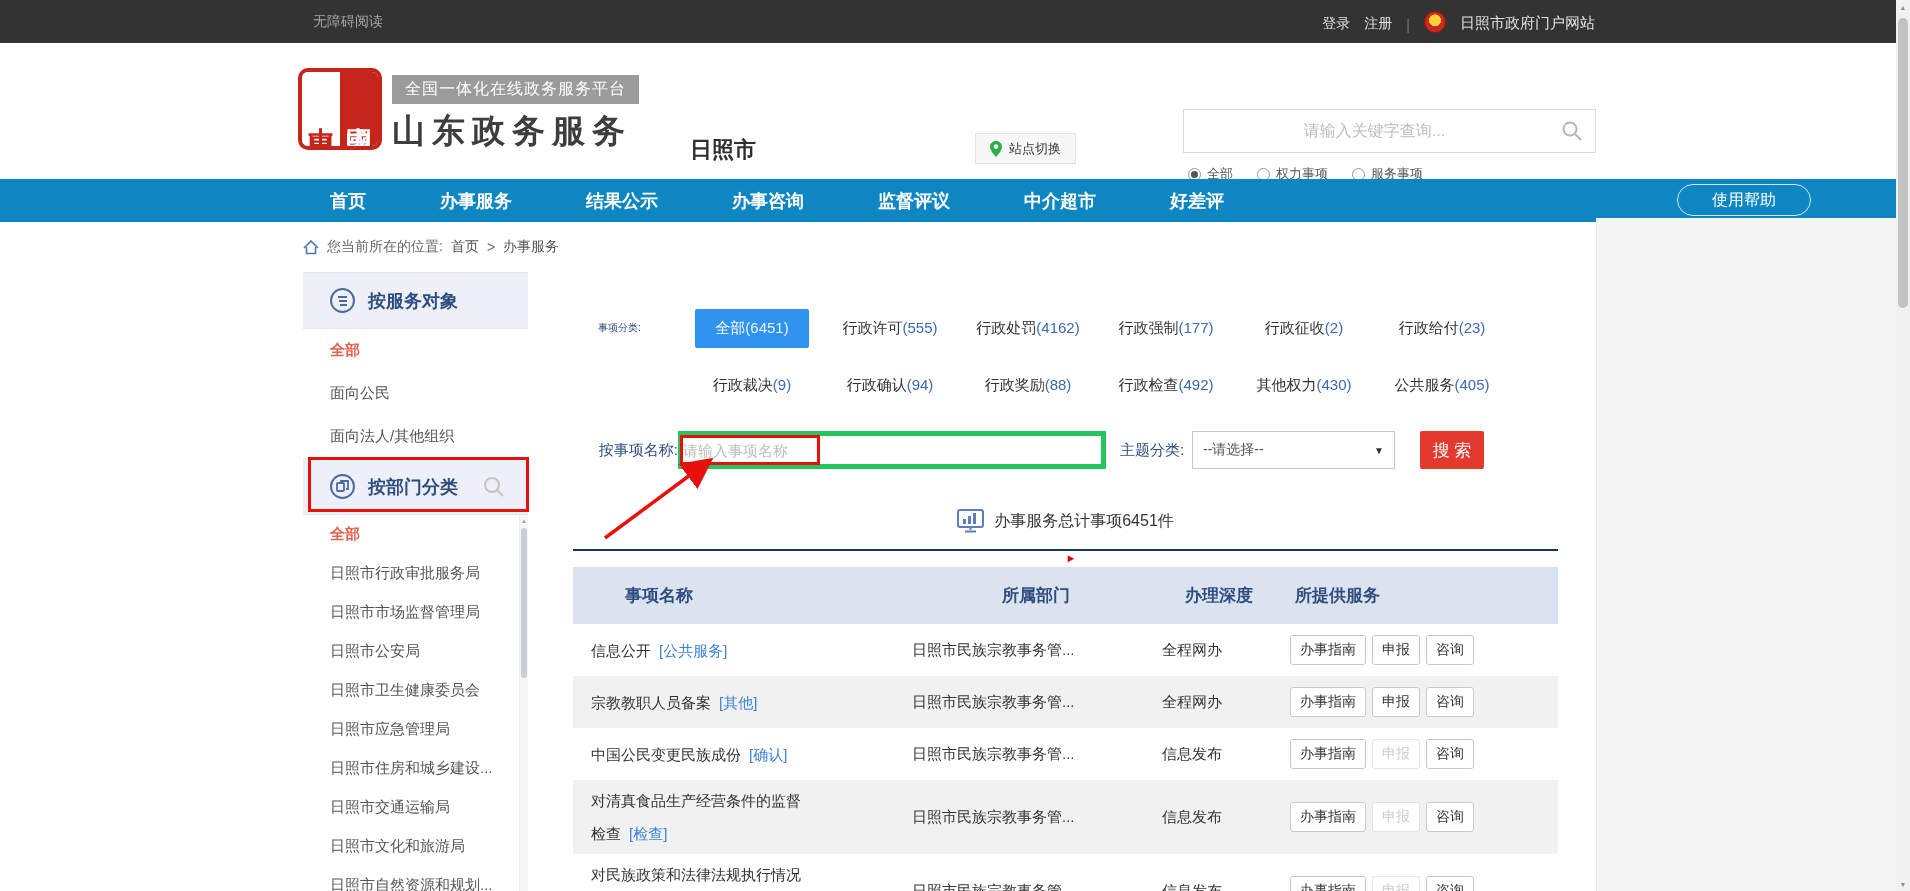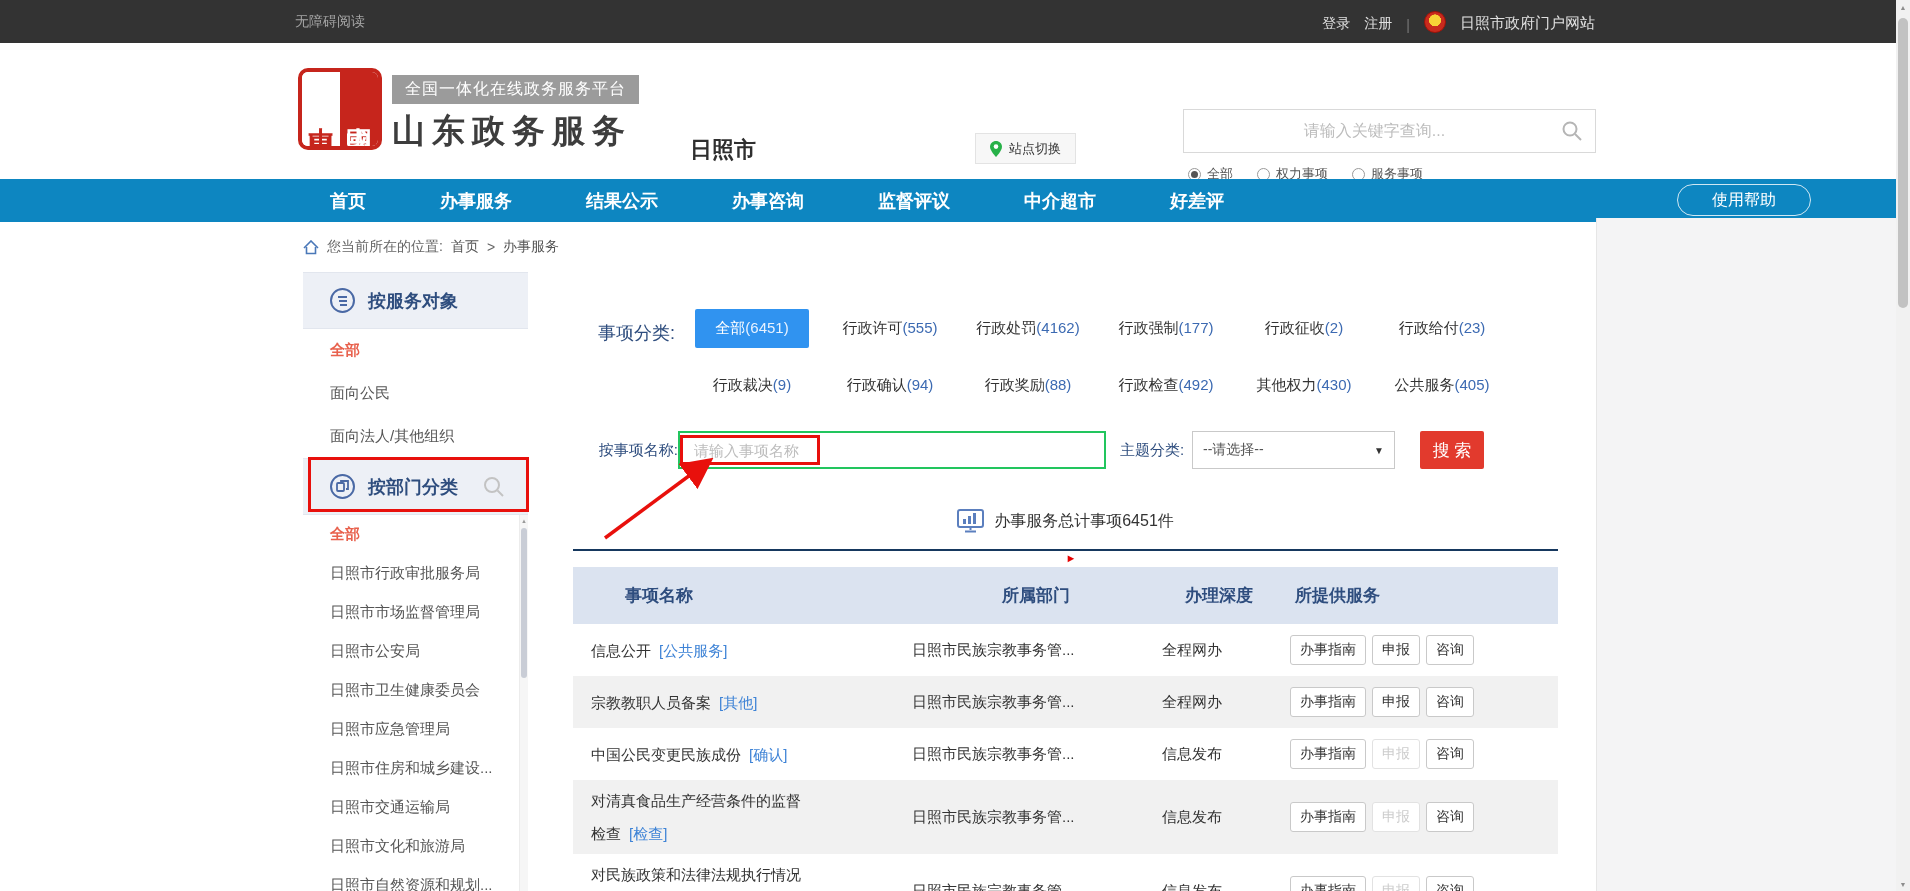--- a/index.html
+++ b/index.html
@@ -1,21 +1,21 @@
 <!DOCTYPE html>
 <html style="--topbar-bg: #333333; --nav-blue: #0d86c1; --accent-blue: #3093f0; --search-red: #e23a2d; --annotation-red: #e8100c; --active-orange: #e8614d; --link-blue: #3e83d6; --navy-text: #2e4d7e; --table-header-bg: #dbe3f0; --row-alt-bg: #f1f1f1; --side-header-bg: #edf0f6;"><head>
 <meta charset="utf-8">
 <style>
   * { margin:0; padding:0; box-sizing:border-box; }
   html,body { width:1910px; height:891px; overflow:hidden; background:#fff;
     font-family:"Liberation Sans","DejaVu Sans",sans-serif; }
   body { position:relative; }
 
   
-  .topbar { height:43px; background:var(--topbar-bg); display:flex; align-items:center; font-size:14px; }
+  .topbar { height:43px; background:var(--topbar-bg); display:flex; align-items:center; font-size:14px;padding-left:18px; }
   .topbar .access { margin-left:295px; color:#a6a6a6; cursor:pointer; }
   .topbar .right { margin-left:auto; margin-right:315px; display:flex; align-items:flex-end; gap:14px; }
   .topbar .right a { color:#e0e0e0; text-decoration:none; cursor:pointer; }
   .topbar .sep { color:#777; }
   .emblem { width:22px; height:22px; border-radius:50%; background:radial-gradient(circle at 50% 42%, #f7d337 0 38%, #c92a1d 40%); border:1px solid #a01208; display:flex; align-items:center; justify-content:center; }
   .topbar .portal { color:#fff; font-size:15px; }
 
   
   .header { height:136px; position:relative; background:#fff; }
   .seal { position:absolute; left:298px; top:25px; width:84px; height:82px; border:4px solid #c6251c; border-radius:10px; display:flex; overflow:hidden; background:#fff; }
@@ -68,31 +68,31 @@
   .dept-item { height:39px; display:flex; align-items:center; padding-left:27px; font-size:15px; color:#555; cursor:pointer; white-space:nowrap; }
   .dept-item.active { color:var(--active-orange); font-weight:bold; }
   .side-scrollbar { position:absolute; right:0; top:0; bottom:0; width:9px; background:#f6f6f6; border-left:1px solid #ececec; }
   .side-scrollbar .arr { font-size:6px; color:#9a9a9a; text-align:center; line-height:12px; }
   .side-thumb { position:absolute; top:13px; left:1px; width:6px; height:150px; background:#c9cdd6; border-radius:3px; }
   .ann-box-dept { position:absolute; left:5px; top:-2px; width:221px; height:55px; border:3px solid var(--annotation-red); pointer-events:none; z-index:10; }
 
   
   .content { margin-left:45px; width:985px; position:relative; padding-top:37px; }
   .filter-line { display:flex; align-items:flex-start; }
-  .f-label { margin-left:25px; width:85px; font-size:18px; color:var(--navy-text); padding-top:12px; white-space:nowrap; }
+  .f-label { margin-left:25px; width:85px; font-size:10px; color:var(--navy-text); padding-top:12px; white-space:nowrap; }
   .cat-grid { display:grid; grid-template-columns:repeat(6,138px); row-gap:18px; justify-items:center; align-items:center; }
   .cat { font-size:15px; color:#333; cursor:pointer; padding:10px 4px; white-space:nowrap; }
   .cat .cnt { color:#3c6ab2; }
   .cat.selected { background:var(--accent-blue); color:#fff; padding:10px 20px; border-radius:2px; }
   .cat.selected .cnt { color:#e8f2ff; }
 
   .search-line { margin-top:26px; display:flex; align-items:center; }
   .s-label { margin-left:20px; width:85px; font-size:15px; color:var(--navy-text); white-space:nowrap;text-align:right; }
   .name-wrap { position:relative; }
-  .name-input { width:428px; height:38px; border:2px solid #22c55e; padding-left:14px; font-size:15px; color:#333; outline:none;
+  .name-input { width:428px; height:38px; border:5px solid #22c55e; font-size:15px; color:#333; outline:none;
     font-family:"Liberation Sans","DejaVu Sans",sans-serif; }
   .name-input::placeholder { color:#bdbdbd; }
   .ann-box-input { position:absolute; left:2px; top:4px; width:140px; height:30px; border:3px solid var(--annotation-red); pointer-events:none; }
   .t-label { margin-left:14px; width:72px; font-size:15px; color:var(--navy-text); white-space:nowrap; }
   .topic-select { width:203px; height:38px; border:1px solid #c9c9c9; display:flex; align-items:center; justify-content:space-between;
     padding:17px 10px; font-size:14px; color:#555; cursor:pointer; background:#fff; }
   .topic-select .dd { font-size:10px; color:#333; }
   .search-btn { margin-left:25px; width:64px; height:38px; background:var(--search-red); color:#fff; font-size:17px; border:none;
     border-radius:2px; cursor:pointer; display:flex; align-items:center; justify-content:center; white-space:nowrap; }
 

